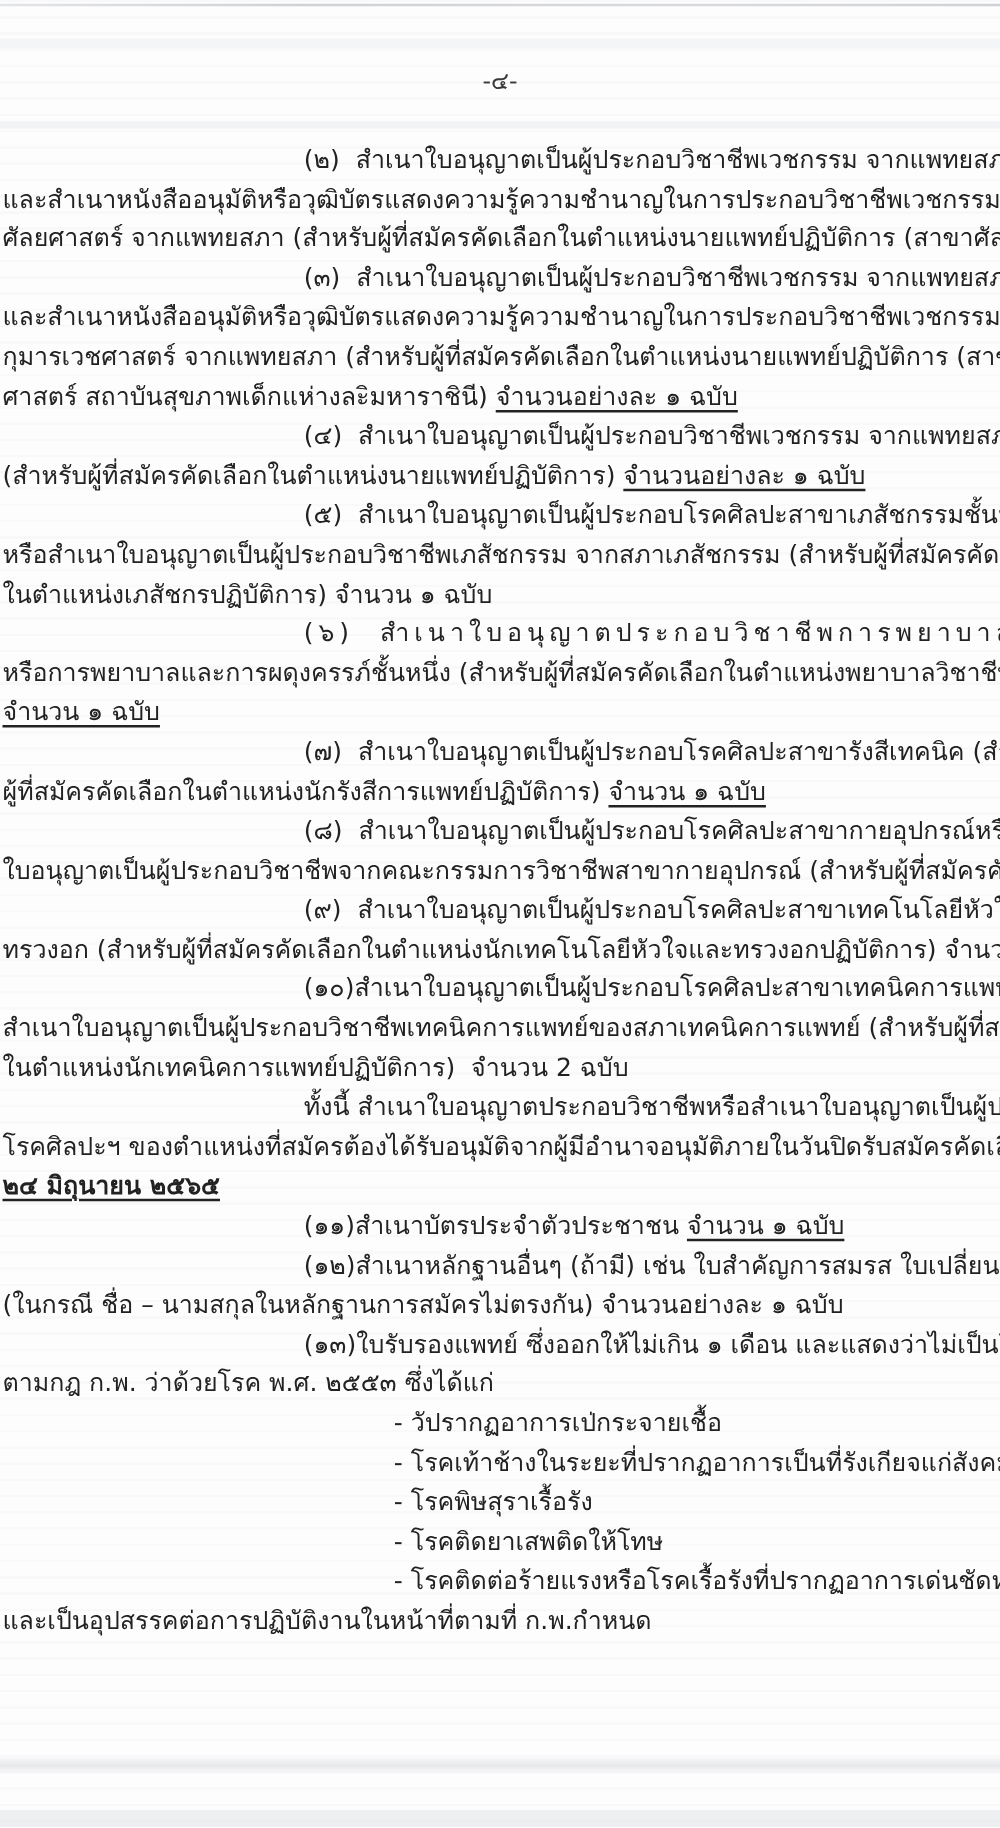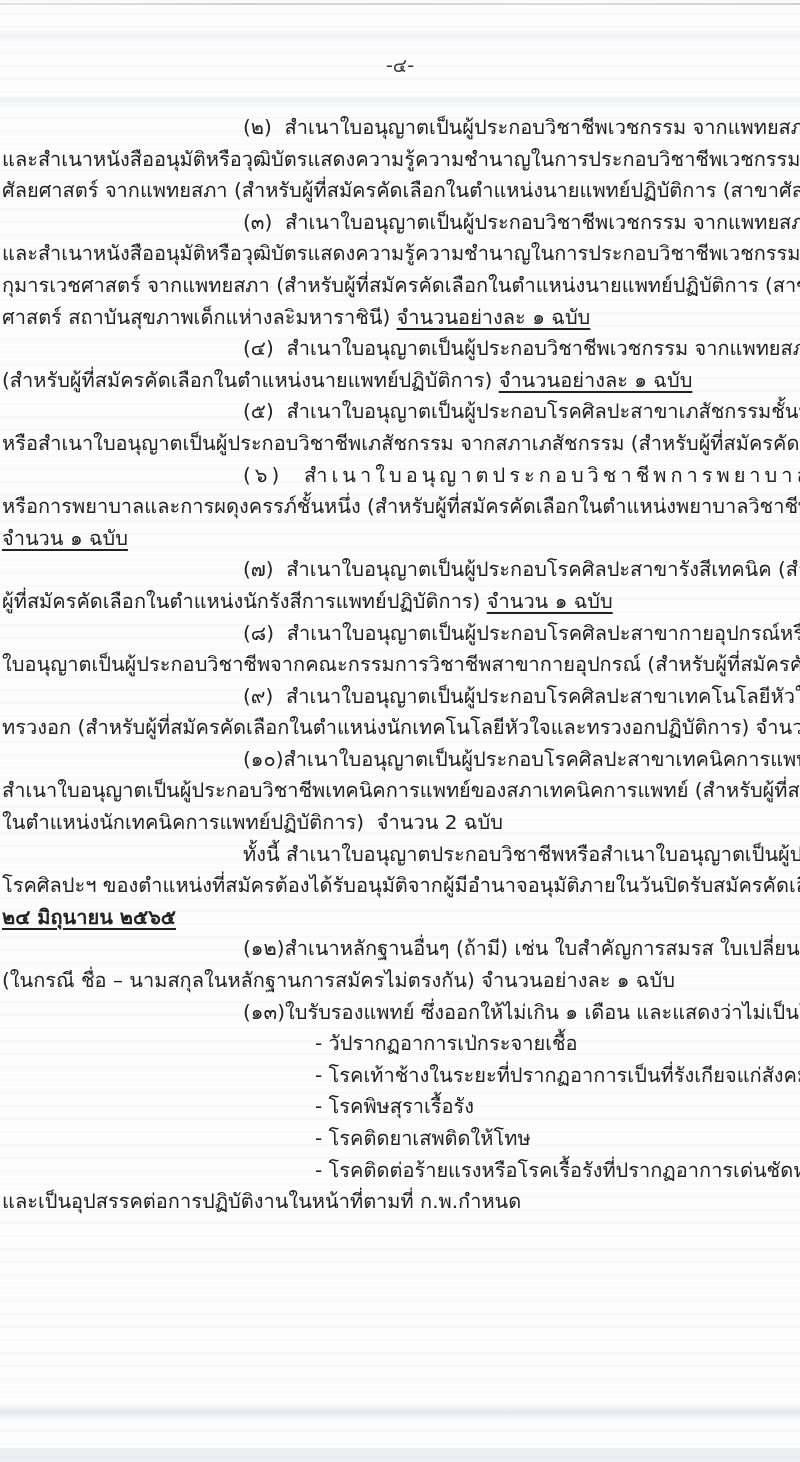--- a/index.html
+++ b/index.html
@@ -72,38 +72,41 @@
       <div class="line flush"><span class="">และสำเนาหนังสืออนุมัติหรือวุฒิบัตรแสดงความรู้ความชำนาญในการประกอบวิชาชีพเวชกรรมสาขา</span></div>
       <div class="line flush"><span class="">ศัลยศาสตร์ จากแพทยสภา (สำหรับผู้ที่สมัครคัดเลือกในตำแหน่งนายแพทย์ปฏิบัติการ (สาขาศัลยศาสตร์</span></div>
       <div class="line first"><span class="">(๓)  สำเนาใบอนุญาตเป็นผู้ประกอบวิชาชีพเวชกรรม จากแพทยสภา</span></div>
       <div class="line flush"><span class="">และสำเนาหนังสืออนุมัติหรือวุฒิบัตรแสดงความรู้ความชำนาญในการประกอบวิชาชีพเวชกรรมสาขา</span></div>
       <div class="line flush"><span class="">กุมารเวชศาสตร์ จากแพทยสภา (สำหรับผู้ที่สมัครคัดเลือกในตำแหน่งนายแพทย์ปฏิบัติการ (สาขากุมารเวช</span></div>
       <div class="line flush"><span class="">ศาสตร์ สถาบันสุขภาพเด็กแห่างละิมหาราชินี) </span><span class="u ">จำนวนอย่างละ ๑ ฉบับ</span></div>
       <div class="line first"><span class="">(๔)  สำเนาใบอนุญาตเป็นผู้ประกอบวิชาชีพเวชกรรม จากแพทยสภา</span></div>
       <div class="line flush"><span class="">(สำหรับผู้ที่สมัครคัดเลือกในตำแหน่งนายแพทย์ปฏิบัติการ) </span><span class="u ">จำนวนอย่างละ ๑ ฉบับ</span></div>
       <div class="line first"><span class="">(๕)  สำเนาใบอนุญาตเป็นผู้ประกอบโรคศิลปะสาขาเภสัชกรรมชั้นหนึ่ง</span></div>
       <div class="line flush"><span class="">หรือสำเนาใบอนุญาตเป็นผู้ประกอบวิชาชีพเภสัชกรรม จากสภาเภสัชกรรม (สำหรับผู้ที่สมัครคัดเลือก</span></div>
+      <div class="line flush"><span class="">ในตำแหน่งเภสัชกรปฏิบัติการ) จำนวน ๑ ฉบับ</span></div>
       <div class="line first stretch"><span class="">(๖)  สำเนาใบอนุญาตประกอบวิชาชีพการพยาบาลชั้นหนึ่ง</span></div>
       <div class="line flush"><span class="">หรือการพยาบาลและการผดุงครรภ์ชั้นหนึ่ง (สำหรับผู้ที่สมัครคัดเลือกในตำแหน่งพยาบาลวิชาชีพปฏิบัติการ)</span></div>
       <div class="line flush"><span class="u ">จำนวน ๑ ฉบับ</span></div>
       <div class="line first"><span class="">(๗)  สำเนาใบอนุญาตเป็นผู้ประกอบโรคศิลปะสาขารังสีเทคนิค (สำหรับ</span></div>
       <div class="line flush"><span class="">ผู้ที่สมัครคัดเลือกในตำแหน่งนักรังสีการแพทย์ปฏิบัติการ) </span><span class="u ">จำนวน ๑ ฉบับ</span></div>
       <div class="line first"><span class="">(๘)  สำเนาใบอนุญาตเป็นผู้ประกอบโรคศิลปะสาขากายอุปกรณ์หรือสำเนา</span></div>
       <div class="line flush"><span class="">ใบอนุญาตเป็นผู้ประกอบวิชาชีพจากคณะกรรมการวิชาชีพสาขากายอุปกรณ์ (สำหรับผู้ที่สมัครคัดเลือก</span></div>
       <div class="line first"><span class="">(๙)  สำเนาใบอนุญาตเป็นผู้ประกอบโรคศิลปะสาขาเทคโนโลยีหัวใจและ</span></div>
       <div class="line flush"><span class="">ทรวงอก (สำหรับผู้ที่สมัครคัดเลือกในตำแหน่งนักเทคโนโลยีหัวใจและทรวงอกปฏิบัติการ) จำนวน ๑ ฉบับ</span></div>
       <div class="line first"><span class="">(๑๐)สำเนาใบอนุญาตเป็นผู้ประกอบโรคศิลปะสาขาเทคนิคการแพทย์ หรือ</span></div>
       <div class="line flush"><span class="">สำเนาใบอนุญาตเป็นผู้ประกอบวิชาชีพเทคนิคการแพทย์ของสภาเทคนิคการแพทย์ (สำหรับผู้ที่สมัครคัดเลือก</span></div>
       <div class="line flush"><span class="">ในตำแหน่งนักเทคนิคการแพทย์ปฏิบัติการ)  จำนวน 2 ฉบับ</span></div>
       <div class="line first"><span class="">ทั้งนี้ สำเนาใบอนุญาตประกอบวิชาชีพหรือสำเนาใบอนุญาตเป็นผู้ประกอบ</span></div>
       <div class="line flush"><span class="">โรคศิลปะฯ ของตำแหน่งที่สมัครต้องได้รับอนุมัติจากผู้มีอำนาจอนุมัติภายในวันปิดรับสมัครคัดเลือก คือ </span></div>
       <div class="line flush"><span class="u b">๒๔ มิถุนายน ๒๕๖๕</span></div>
+      <div class="line first"><span class="">(๑๑)สำเนาบัตรประจำตัวประชาชน </span><span class="u ">จำนวน ๑ ฉบับ</span></div>
       <div class="line first"><span class="">(๑๒)สำเนาหลักฐานอื่นๆ (ถ้ามี) เช่น ใบสำคัญการสมรส ใบเปลี่ยนชื่อ – สกุล</span></div>
       <div class="line flush"><span class="">(ในกรณี ชื่อ – นามสกุลในหลักฐานการสมัครไม่ตรงกัน) จำนวนอย่างละ ๑ ฉบับ</span></div>
       <div class="line first"><span class="">(๑๓)ใบรับรองแพทย์ ซึ่งออกให้ไม่เกิน ๑ เดือน และแสดงว่าไม่เป็นโรคต้องห้าม</span></div>
+      <div class="line flush"><span class="">ตามกฎ ก.พ. ว่าด้วยโรค พ.ศ. ๒๕๕๓ ซึ่งได้แก่</span></div>
       <div class="line bullet"><span class="">- วัปรากฏอาการเป่กระจายเชื้อ</span></div>
       <div class="line bullet"><span class="">- โรคเท้าช้างในระยะที่ปรากฏอาการเป็นที่รังเกียจแก่สังคม</span></div>
       <div class="line bullet"><span class="">- โรคพิษสุราเรื้อรัง</span></div>
       <div class="line bullet"><span class="">- โรคติดยาเสพติดให้โทษ</span></div>
       <div class="line bullet"><span class="">- โรคติดต่อร้ายแรงหรือโรคเรื้อรังที่ปรากฏอาการเด่นชัดหรือรุนแรง</span></div>
       <div class="line flush"><span class="">และเป็นอุปสรรคต่อการปฏิบัติงานในหน้าที่ตามที่ ก.พ.กำหนด</span></div>
     </div>
 </div>
 
 </body></html>

